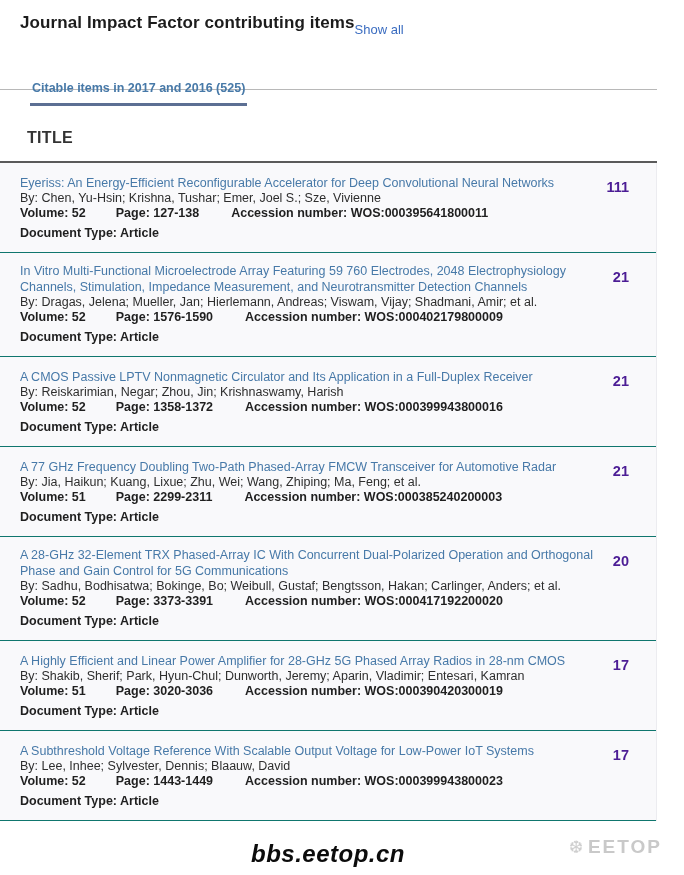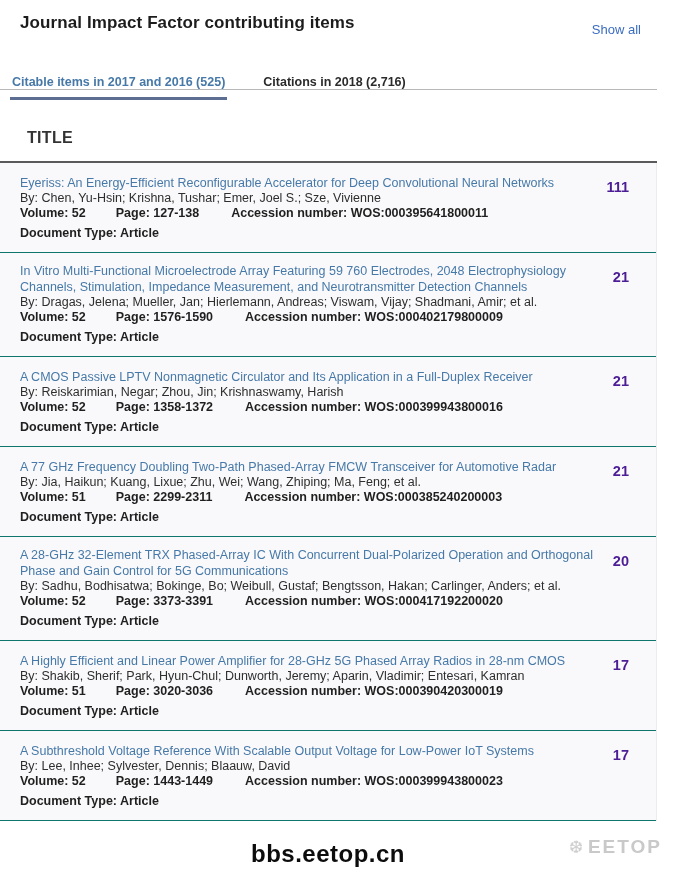--- a/index.html
+++ b/index.html
@@ -5,30 +5,30 @@
   * { margin:0; padding:0; box-sizing:border-box; }
   html,body { background:#ffffff; }
   body { font-family:"Liberation Sans","DejaVu Sans",sans-serif; }
   .page {
     position:relative; width:684px; height:875px; background:#ffffff;
     overflow:hidden; margin:0 auto;
   }
   .content { width:657px; }
 
   
-  .hdr { display:flex; justify-content:space-between; align-items:flex-start;
+  .hdr { display:flex; align-items:flex-start;
          padding:13px 16px 0 20px; }
   .page-title { font-size:17px; font-weight:bold; color:#1c1c1c; letter-spacing:0.1px; }
   .show-all { font-size:13px; color:#3a6cc0; text-decoration:none; cursor:pointer; margin-top:9px; }
 
   
   .tabs { display:flex; gap:34px; margin-top:21px; padding-left:10px;
           border-bottom:1px solid #b8b8b8; }
   .tab { font-size:12.5px; font-weight:bold; color:#2b2b2b; padding:6px 2px 8px 2px;
-         cursor:pointer; position:relative; top:11px; }
+         cursor:pointer; position:relative; top:17px;margin-left:20px; }
   .tab.active { color:#4779a8; border-bottom:3px solid #5c6f93; }
 
   
   .thead { display:flex; justify-content:space-between; margin-top:39px;
            padding:0 27px 14px 27px; border-bottom:2px solid #5a5a5a;
            font-size:16px; font-weight:bold; color:#333; letter-spacing:0.3px; }
 
   
   .rows { background:#f9f9fb; border-right:1px solid #ececf0; }
   .row { position:relative; padding:10px 60px 11px 20px; border-bottom:1px solid #0f766e; }
@@ -38,41 +38,40 @@
                font-weight:bold; color:#4c1d95; }
   .authors { margin-top:0; font-size:12.5px; line-height:15px; color:#2e2e2e; }
   .meta { font-size:12.5px; line-height:15px; font-weight:bold; color:#1f1f1f; }
   .meta .pair { margin-right:0; }
   .meta .gap1 { display:inline-block; width:30px; }
   .meta .gap2 { display:inline-block; width:32px; }
   .doctype { margin-top:5px; font-size:12.5px; line-height:15px; font-weight:bold; color:#1f1f1f; }
 
   
   .bbs-watermark { position:absolute; left:0; right:28px; bottom:7px; text-align:center;
-                   font-size:24px; font-weight:bold; color:#0c0c0c; letter-spacing:0.5px; }
+                   font-size:24px; font-weight:bold; color:#0c0c0c; letter-spacing:0.5px;font-style:italic; }
   .eetop-logo { position:absolute; right:22px; bottom:17px; display:flex; align-items:center;
                 gap:5px; color:#c7c7c7; }
   .eetop-logo .flake { font-size:17px; line-height:1; color:#cfcfcf; }
   .eetop-logo .brand { font-size:19px; font-weight:bold; letter-spacing:2px;
                        color:#c9c9c9; }
 </style>
 </head>
 <body>
 
 <div class="page">
   <div class="content">
 
     <div class="hdr">
       <div class="page-title">Journal Impact Factor contributing items</div>
       <a class="show-all">Show all</a>
     </div>
 
     <div class="tabs">
       <div class="tab active">Citable items in 2017 and 2016 (525)</div>
-      <div class="tab">Citations in 2018 (2,716)</div>
     </div>
 
     <div class="thead">
       <span>TITLE</span>
     </div>
 
     <div class="rows" id="rows">
         <div class="row"><a class="title-link">Eyeriss: An Energy-Efficient Reconfigurable Accelerator for Deep Convolutional Neural Networks</a><div class="citations">111</div><div class="authors">By: Chen, Yu-Hsin; Krishna, Tushar; Emer, Joel S.; Sze, Vivienne</div><div class="meta"><span class="pair">Volume: 52</span><span class="gap1"></span><span class="pair">Page: 127-138</span><span class="gap2"></span><span class="pair">Accession number: WOS:000395641800011</span></div><div class="doctype">Document Type: Article</div></div>
         <div class="row"><a class="title-link">In Vitro Multi-Functional Microelectrode Array Featuring 59 760 Electrodes, 2048 Electrophysiology Channels, Stimulation, Impedance Measurement, and Neurotransmitter Detection Channels</a><div class="citations">21</div><div class="authors">By: Dragas, Jelena; Mueller, Jan; Hierlemann, Andreas; Viswam, Vijay; Shadmani, Amir; et al.</div><div class="meta"><span class="pair">Volume: 52</span><span class="gap1"></span><span class="pair">Page: 1576-1590</span><span class="gap2"></span><span class="pair">Accession number: WOS:000402179800009</span></div><div class="doctype">Document Type: Article</div></div>
         <div class="row"><a class="title-link">A CMOS Passive LPTV Nonmagnetic Circulator and Its Application in a Full-Duplex Receiver</a><div class="citations">21</div><div class="authors">By: Reiskarimian, Negar; Zhou, Jin; Krishnaswamy, Harish</div><div class="meta"><span class="pair">Volume: 52</span><span class="gap1"></span><span class="pair">Page: 1358-1372</span><span class="gap2"></span><span class="pair">Accession number: WOS:000399943800016</span></div><div class="doctype">Document Type: Article</div></div>

